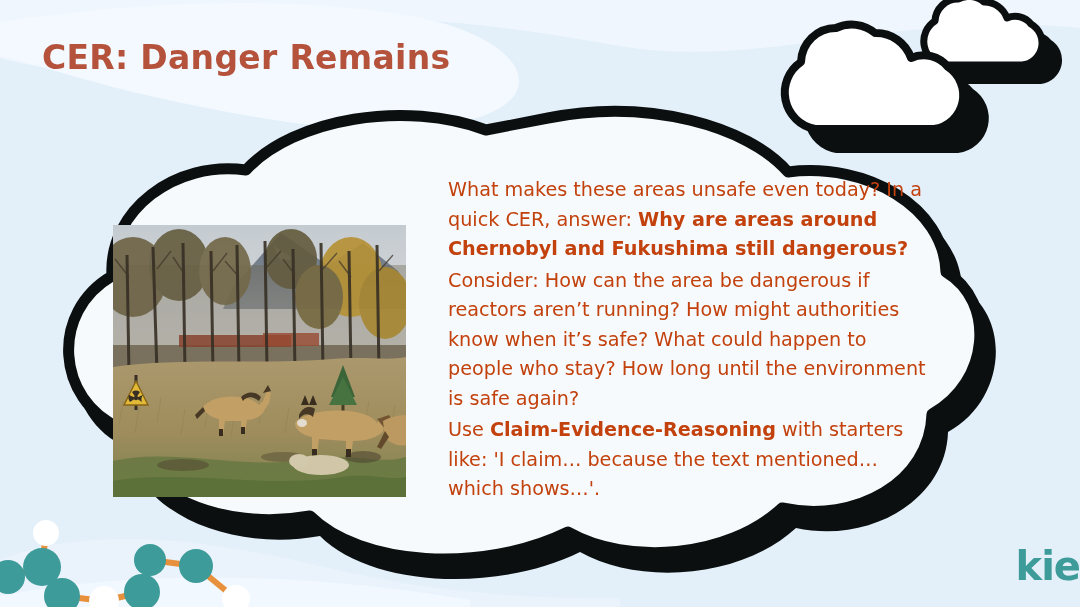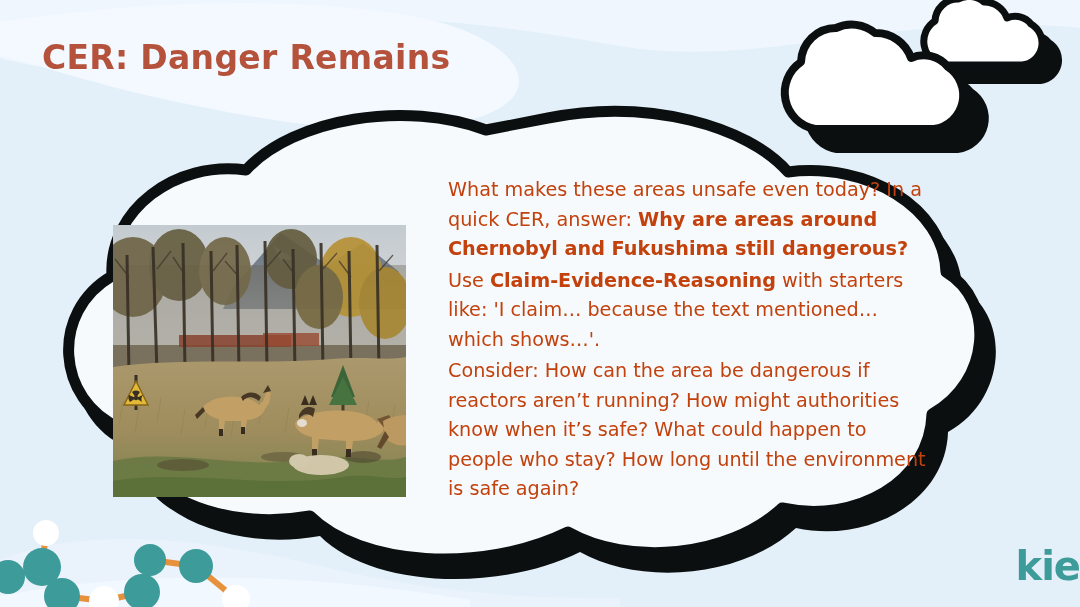--- a/index.html
+++ b/index.html
@@ -301,20 +301,20 @@
 
       <rect x="0" y="0" width="293" height="272" fill="#000" opacity="0.05"></rect>
     </svg>
   </div>
 
   <div id="bubble-text">
     <p>
       <span>What makes these areas unsafe even today? In a quick CER, answer: </span><b>Why are areas around Chernobyl and Fukushima still dangerous?</b>
     </p>
     <p>
+      <span>Consider: How can the area be dangerous if reactors aren’t running? How might authorities know when it’s safe? What could happen to people who stay? How long until the environment is safe again?</span>
+    </p>
+    <p>
       <span>Use </span><b>Claim-Evidence-Reasoning</b><span> with starters like: 'I claim… because the text mentioned… which shows…'.</span>
     </p>
-    <p>
-      <span>Consider: How can the area be dangerous if reactors aren’t running? How might authorities know when it’s safe? What could happen to people who stay? How long until the environment is safe again?</span>
-    </p>
   </div>
 
 </div>
 
 </body></html>

